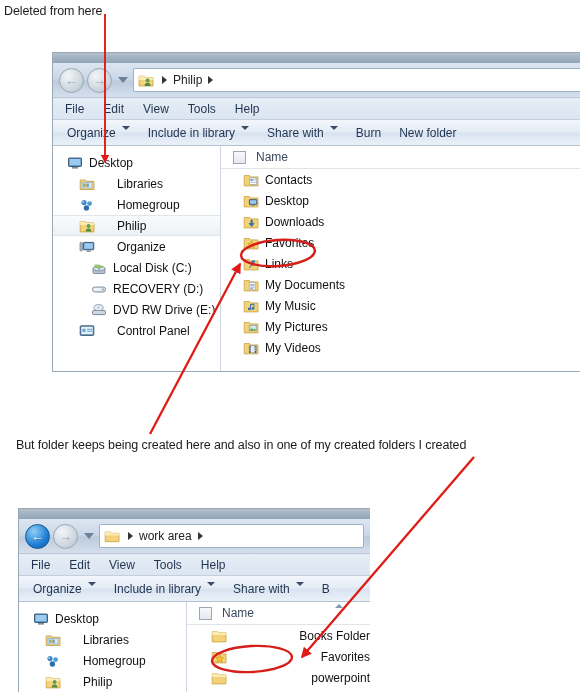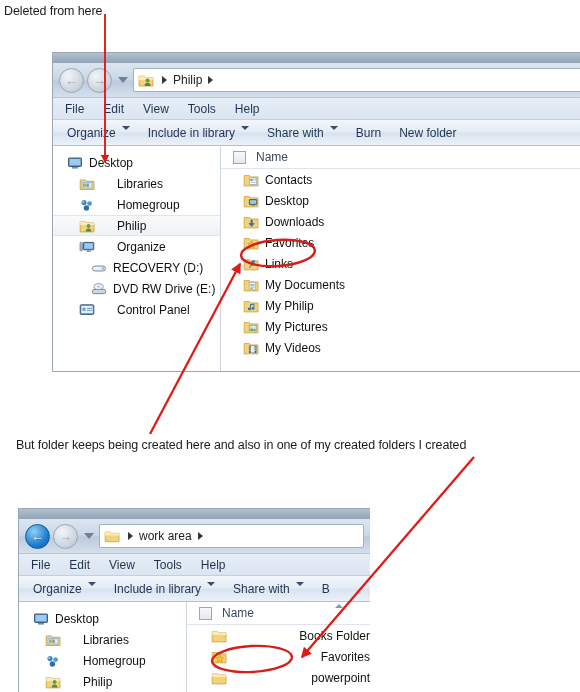--- a/index.html
+++ b/index.html
@@ -325,20 +325,31 @@
           <svg width="16" height="16" viewBox="0 0 16 16">
             <rect x="1" y="3.4" width="2.4" height="8.4" rx="0.5" fill="#aab7c3" stroke="#6d7d8c" stroke-width="0.7"></rect>
             <rect x="4.4" y="3.4" width="10.4" height="7.4" rx="0.8" fill="#5b8fbd" stroke="#35516b" stroke-width="0.9"></rect>
             <rect x="5.4" y="4.3" width="8.4" height="5.4" fill="#9ccaf0"></rect>
             <rect x="7.6" y="11.4" width="4" height="1.5" fill="#7f8c99"></rect>
           </svg>
         </span>
         <span>Organize</span>
       </div>
 
+      <div class="navitem indent2">
+        <span class="ico">
+          <svg width="16" height="16" viewBox="0 0 16 16">
+            <path d="M2 8.5h12v4a1 1 0 0 1-1 1H3a1 1 0 0 1-1-1z" fill="#b9c6d2" stroke="#6d7d8c" stroke-width="0.8"></path>
+            <ellipse cx="8" cy="8.5" rx="6" ry="2.4" fill="#d7e2ec" stroke="#6d7d8c" stroke-width="0.8"></ellipse>
+            <circle cx="8" cy="8.4" r="1.2" fill="#8fa5b8"></circle>
+            <path d="M3.5 4.5h5l1 1.3H12v2.2H3.5z" fill="#8ec15f" opacity="0.85"></path>
+          </svg>
+        </span>
+        <span>Local Disk (C:)</span>
+      </div>
 
       <div class="navitem indent2">
         <span class="ico">
           <svg width="16" height="16" viewBox="0 0 16 16">
             <rect x="1.5" y="6" width="13" height="5" rx="2.4" fill="#d9e2ea" stroke="#77889a" stroke-width="0.9"></rect>
             <rect x="2.6" y="7.1" width="7" height="2.8" rx="1.2" fill="#eef3f7"></rect>
             <circle cx="12.3" cy="8.5" r="0.9" fill="#8fa5b8"></circle>
           </svg>
         </span>
         <span>RECOVERY (D:)</span>
@@ -447,21 +458,21 @@
         <span>My Documents</span>
       </div>
 
       <div class="rowitem">
         <span class="ico">
           <svg width="16" height="16" viewBox="0 0 16 16">
             <path d="M1.2 3.6h5.3l1 1.3H15v9H1.2z" fill="#f3d27a" stroke="#c9a13c" stroke-width="0.8"></path>
             <path d="M11.4 5.4v5.1a1.5 1.3 0 1 1-0.9-1.2V6.6l-2.6 0.7v3.6a1.5 1.3 0 1 1-0.9-1.2V6.3z" fill="#2f6ea8"></path>
           </svg>
         </span>
-        <span>My Philip</span>
+        <span>My Music</span>
       </div>
 
       <div class="rowitem">
         <span class="ico">
           <svg width="16" height="16" viewBox="0 0 16 16">
             <path d="M1.2 3.6h5.3l1 1.3H15v9H1.2z" fill="#f3d27a" stroke="#c9a13c" stroke-width="0.8"></path>
             <rect x="6.2" y="6.2" width="7" height="5.6" fill="#d9ecf7" stroke="#6a97b8" stroke-width="0.7"></rect>
             <circle cx="8.2" cy="8" r="0.9" fill="#f2d34a"></circle>
             <path d="M6.4 11.6l2.2-2.6 1.6 1.6 1.3-1.2 1.6 2.2z" fill="#63a84f"></path>
           </svg>

